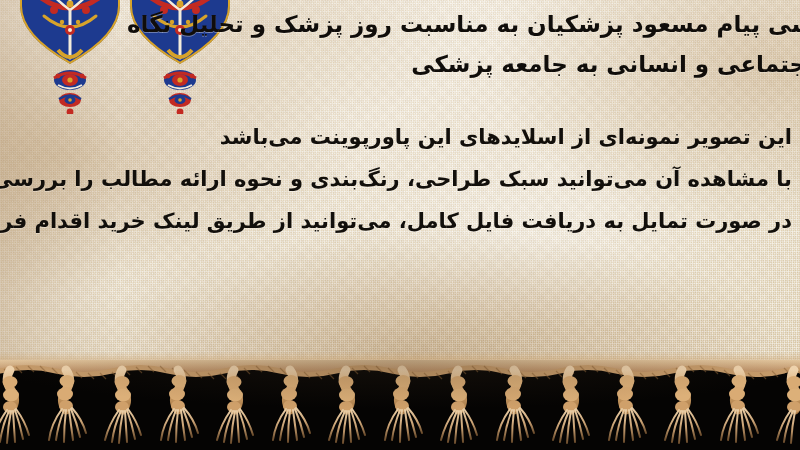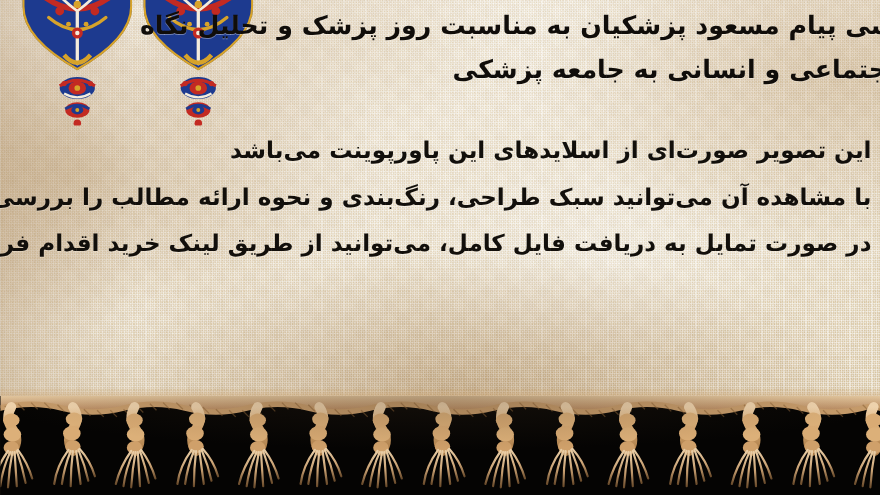--- a/index.html
+++ b/index.html
@@ -322,21 +322,21 @@
   </div>
 
   <div class="text-layer">
 
     <div class="title-block">
       <div class="title-line">سی پیام مسعود پزشکیان به مناسبت روز پزشک و تحلیل نگاه</div>
       <div class="title-line title-line-2">اجتماعی و انسانی به جامعه پزشکی</div>
     </div>
 
     <div class="body-block">
-      <div class="body-line">این تصویر صورت‌ای از اسلایدهای این پاورپوینت می‌باشد</div>
+      <div class="body-line">این تصویر نمونه‌ای از اسلایدهای این پاورپوینت می‌باشد</div>
       <div class="body-line">با مشاهده آن می‌توانید سبک طراحی، رنگ‌بندی و نحوه ارائه مطالب را بررسی نمایید</div>
       <div class="body-line">در صورت تمایل به دریافت فایل کامل، می‌توانید از طریق لینک خرید اقدام فرمایید</div>
     </div>
 
   </div>
 
   <div class="fringe-top-edge"></div>
 
   <div class="fringe-band">
     <svg class="fringe-svg" width="800" height="90" viewBox="0 0 800 90" xmlns="http://www.w3.org/2000/svg">

